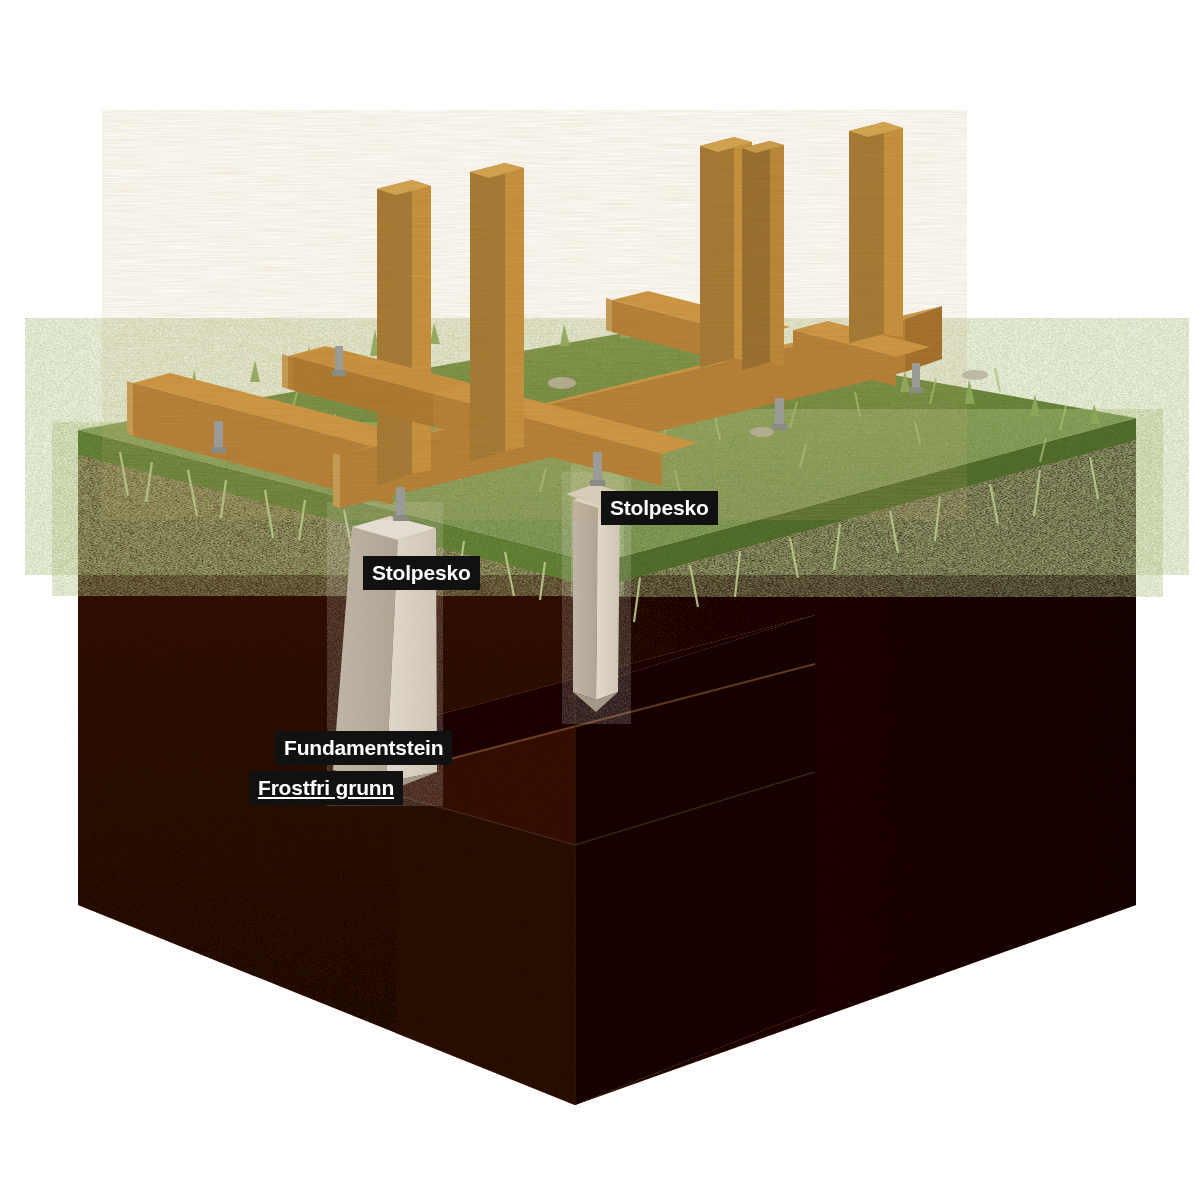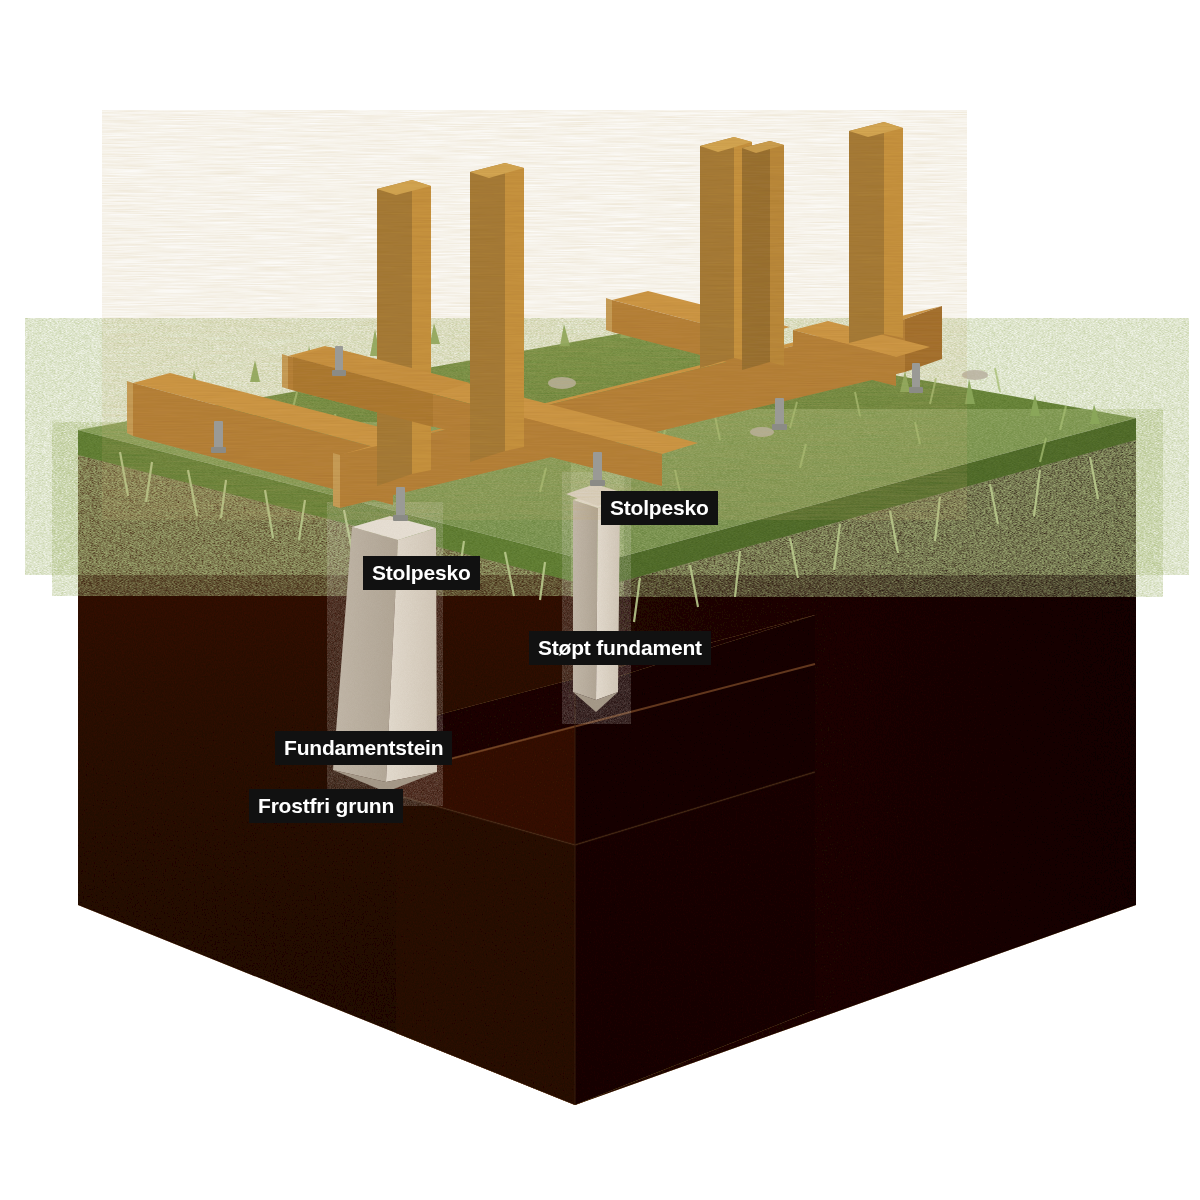--- a/index.html
+++ b/index.html
@@ -35,21 +35,21 @@
     letter-spacing: -0.2px;
     line-height: 1;
     padding: 6px 9px 7px 9px;
     white-space: nowrap;
     box-sizing: border-box;
   }
   #lbl-stolpesko-right { left: 601px; top: 491px; }
   #lbl-stolpesko-left  { left: 363px; top: 556px; }
   #lbl-stopt-fundament { left: 529px; top: 631px; }
   #lbl-fundamentstein  { left: 275px; top: 731px; }
-  #lbl-frostfri-grunn  { left: 249px; top: 789px; }
+  #lbl-frostfri-grunn  { left: 249px; top: 771px; text-decoration: underline; }
 </style>
 </head>
 <body>
 
 <div id="stage">
 
   <svg id="scene" viewBox="0 0 1200 1200" xmlns="http://www.w3.org/2000/svg">
     <defs>
 
       <filter id="soilTex" x="-5%" y="-5%" width="110%" height="110%">
@@ -320,19 +320,18 @@
         <rect x="909" y="387" width="14" height="6" rx="1" fill="#8b8b86"></rect>
       </g>
     </g>
 
   </svg>
 
   <div class="label" id="lbl-stolpesko-right">Stolpesko</div>
 
   <div class="label" id="lbl-stolpesko-left">Stolpesko</div>
 
-  <div class="label" id="lbl-stopt-fundament">Støpt fundament</div>
 
   <div class="label" id="lbl-fundamentstein">Fundamentstein</div>
 
   <div class="label" id="lbl-frostfri-grunn">Frostfri grunn</div>
 
 </div>
 
 </body></html>

